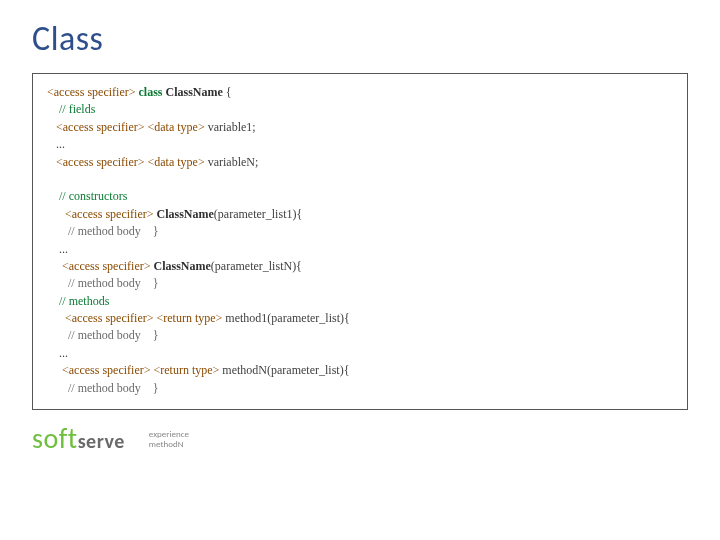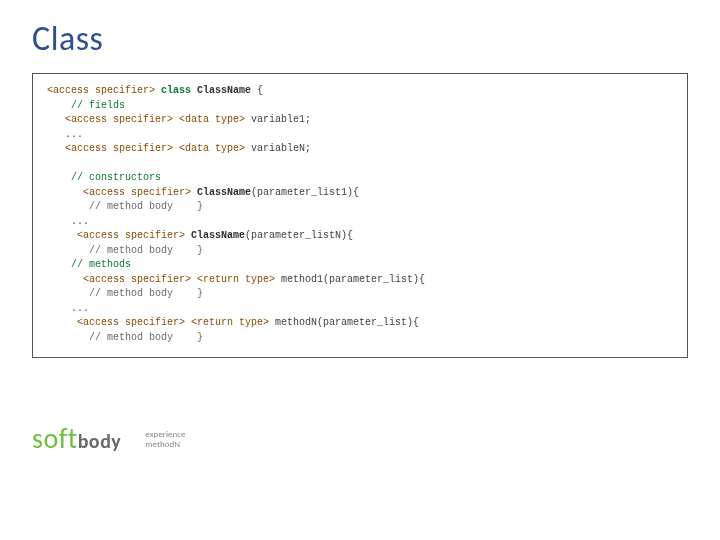--- a/index.html
+++ b/index.html
@@ -21,22 +21,22 @@
   .title {
     font-size: 34px;
     font-weight: 400;
     color: #2f4f8c;
     margin: 0 0 14px 0;
     letter-spacing: 0.5px;
   }
   .codebox {
     border: 1px solid #555;
     padding: 10px 14px 12px 14px;
-    font-family: Liberation Mono, monospace;
-    font-size: 10px;
+    font-family: Liberation Serif, serif;
+    font-size: 12px;
     line-height: 1.45;
     color: #404040;
     white-space: pre;
   }
   .keyword   { color: #0a7a33; font-weight: 600; }
   .ident     { color: #2f2f2f; font-weight: 600; }
   .comment-k { color: #0a7a33; }
   .comment   { color: #6a6a6a; }
   .spec      { color: #8a4a00; }
   .footer {
@@ -71,20 +71,20 @@
        <span class="comment">// method body    }</span>
     <span class="comment-k">// methods</span>
       <span class="spec">&lt;access specifier&gt;</span> <span class="spec">&lt;return type&gt;</span><span> method1(parameter_list){</span>
        <span class="comment">// method body    }</span>
     <span>...</span>
      <span class="spec">&lt;access specifier&gt;</span> <span class="spec">&lt;return type&gt;</span><span> methodN(parameter_list){</span>
        <span class="comment">// method body    }</span></div>
 
   <div class="footer">
     <div>
-      <span class="logo-soft">soft</span><span class="logo-serve">body</span>
+      <span class="logo-soft">soft</span><span class="logo-serve">serve</span>
     </div>
     <div class="tagline">
       <div>experience</div>
       <div>methodN</div>
     </div>
   </div>
 </div>
 
 </body></html>

